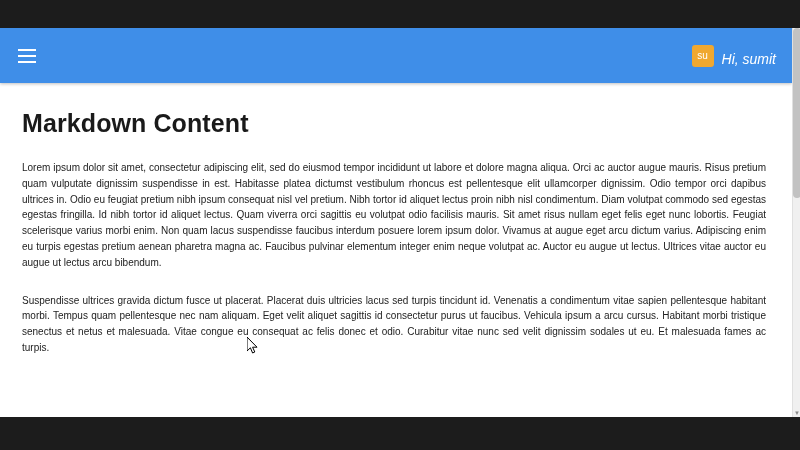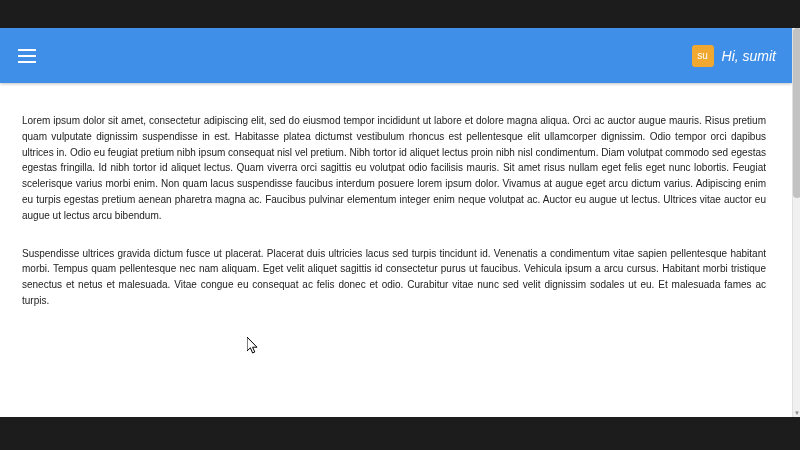--- a/index.html
+++ b/index.html
@@ -66,21 +66,21 @@
     border-radius: 3px;
   }
   .menu-btn span {
     display: block;
     width: 18px;
     height: 2px;
     background: #ffffff;
   }
   .appbar-right {
     display: flex;
-    align-items: center;
+    align-items: flex-end;
     gap: 8px;
   }
   .avatar {
     width: 22px;
     height: 22px;
     border-radius: 3px;
     background: #f0a830;
     color: #ffffff;
     font-size: 10px;
     line-height: 22px;
@@ -171,20 +171,21 @@
           <span></span>
           <span></span>
       </div>
       <div class="appbar-right">
         <div class="avatar">su</div>
         <div class="greeting">Hi, sumit</div>
       </div>
     </div>
 
     <div class="content">
+      <h1 class="title">Markdown Content</h1>
       <p class="para">Lorem ipsum dolor sit amet, consectetur adipiscing elit, sed do eiusmod tempor incididunt ut labore et dolore magna aliqua. Orci ac auctor augue mauris. Risus pretium quam vulputate dignissim suspendisse in est. Habitasse platea dictumst vestibulum rhoncus est pellentesque elit ullamcorper dignissim. Odio tempor orci dapibus ultrices in. Odio eu feugiat pretium nibh ipsum consequat nisl vel pretium. Nibh tortor id aliquet lectus proin nibh nisl condimentum. Diam volutpat commodo sed egestas egestas fringilla. Id nibh tortor id aliquet lectus. Quam viverra orci sagittis eu volutpat odio facilisis mauris. Sit amet risus nullam eget felis eget nunc lobortis. Feugiat scelerisque varius morbi enim. Non quam lacus suspendisse faucibus interdum posuere lorem ipsum dolor. Vivamus at augue eget arcu dictum varius. Adipiscing enim eu turpis egestas pretium aenean pharetra magna ac. Faucibus pulvinar elementum integer enim neque volutpat ac. Auctor eu augue ut lectus. Ultrices vitae auctor eu augue ut lectus arcu bibendum.</p>
       <p class="para">Suspendisse ultrices gravida dictum fusce ut placerat. Placerat duis ultricies lacus sed turpis tincidunt id. Venenatis a condimentum vitae sapien pellentesque habitant morbi. Tempus quam pellentesque nec nam aliquam. Eget velit aliquet sagittis id consectetur purus ut faucibus. Vehicula ipsum a arcu cursus. Habitant morbi tristique senectus et netus et malesuada. Vitae congue eu consequat ac felis donec et odio. Curabitur vitae nunc sed velit dignissim sodales ut eu. Et malesuada fames ac turpis.</p>
 
     </div>
 
   </div>
 
   <div class="scroll-v">
     <div class="arrow up">▲</div>
     <div class="thumb"></div>

